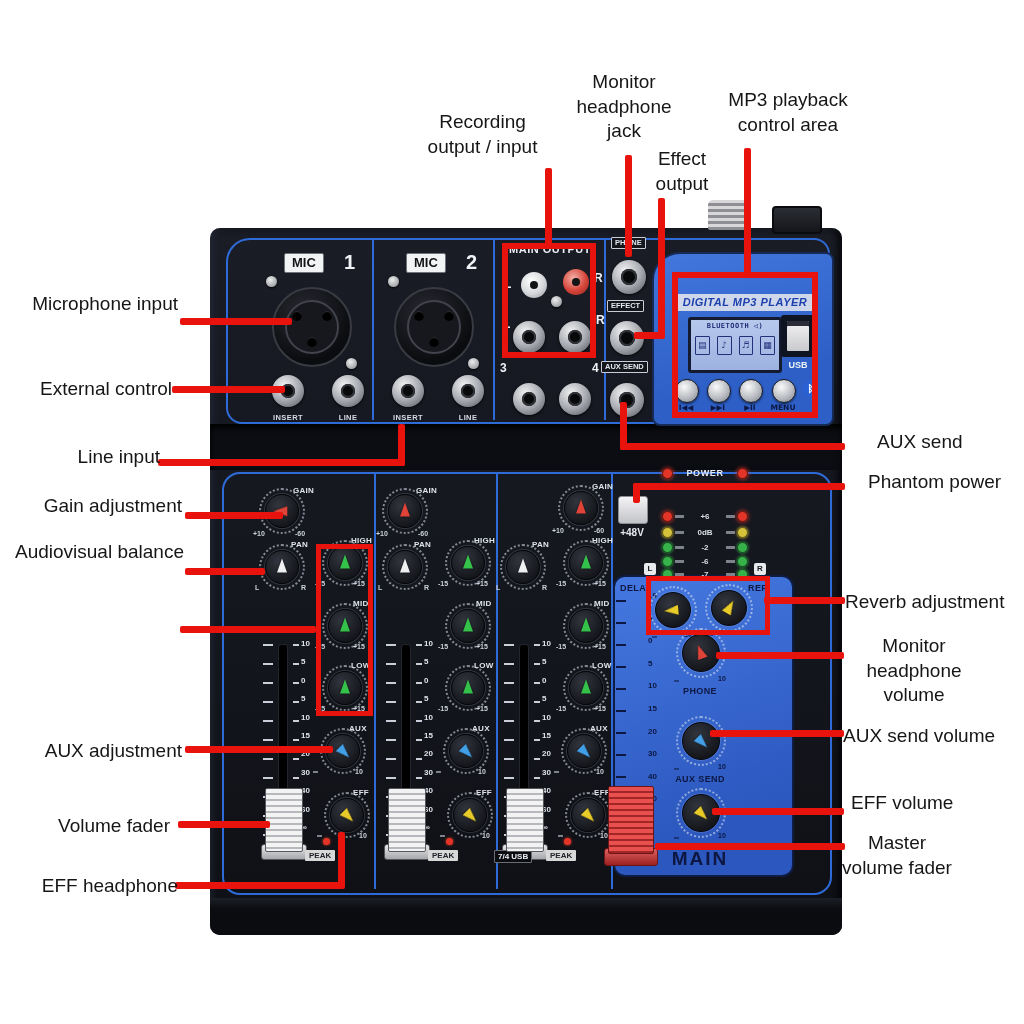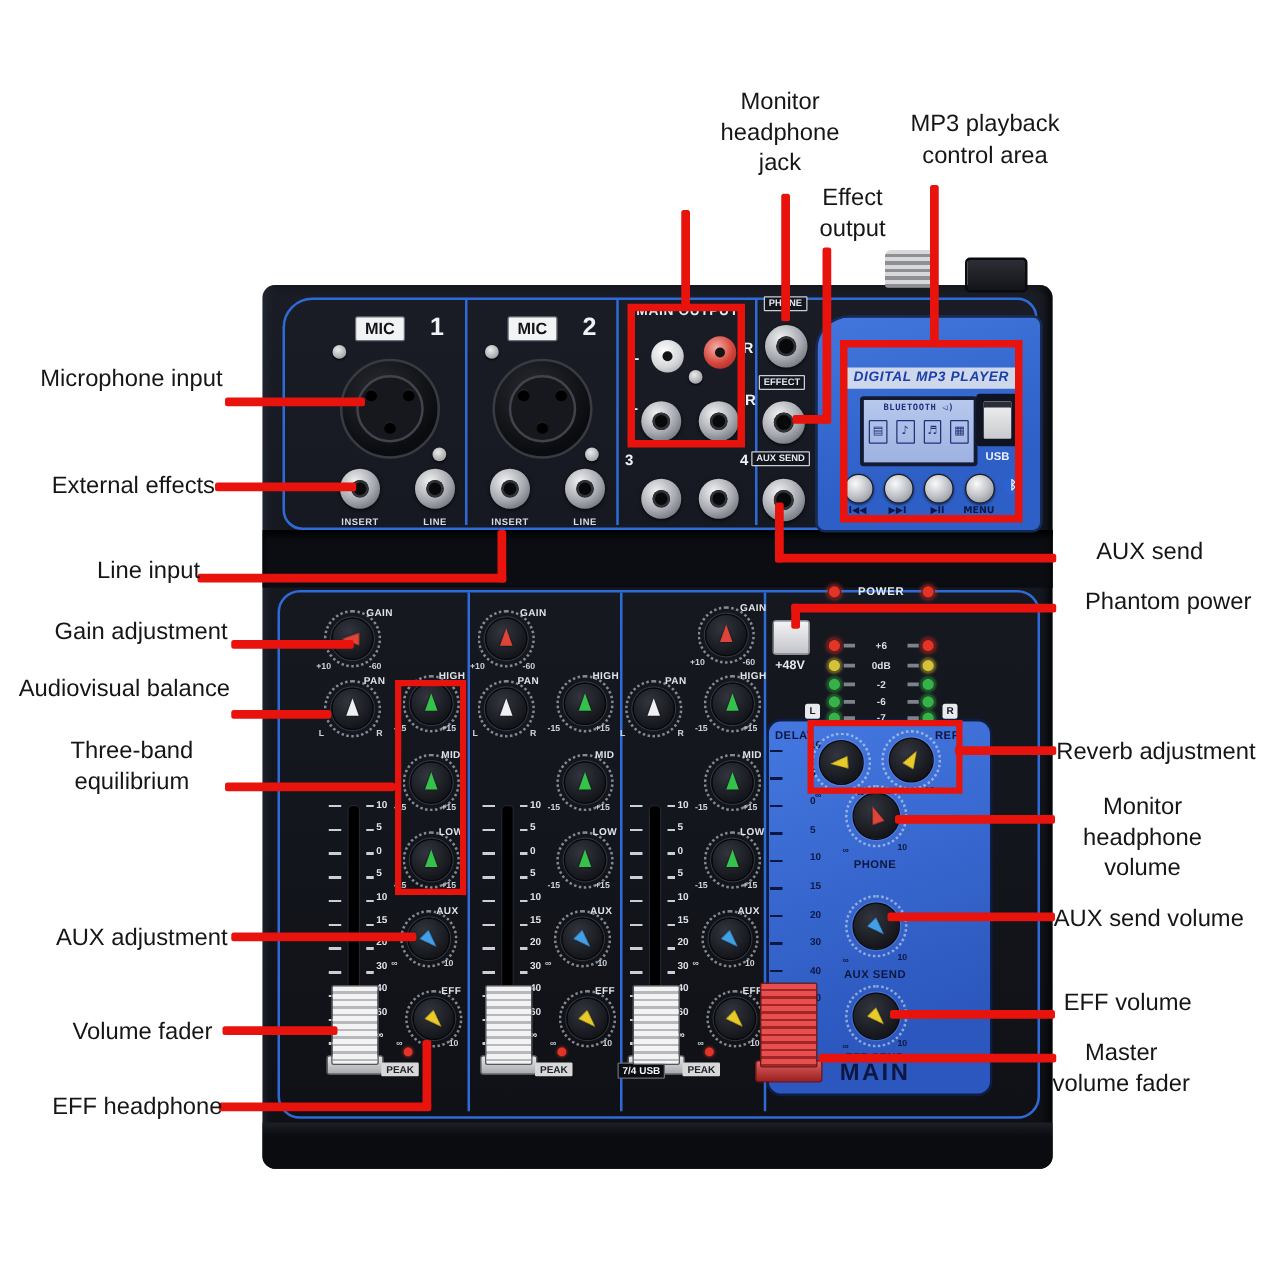--- a/index.html
+++ b/index.html
@@ -583,30 +583,30 @@
   <div class="rl" style="left:620px;top:443px;width:225px;height:7px"></div>
   <div class="rl" style="left:633px;top:483px;width:212px;height:7px"></div>
   <div class="rl" style="left:633px;top:483px;width:7px;height:20px"></div>
   <div class="rl" style="left:764px;top:597px;width:81px;height:7px"></div>
   <div class="rl" style="left:716px;top:652px;width:128px;height:7px"></div>
   <div class="rl" style="left:710px;top:730px;width:134px;height:7px"></div>
   <div class="rl" style="left:712px;top:808px;width:132px;height:7px"></div>
   <div class="rl" style="left:655px;top:843px;width:190px;height:7px"></div>
 
   <div class="lbl r" style="left:10px;top:292px;width:168px">Microphone input</div>
-  <div class="lbl r" style="left:10px;top:377px;width:162px">External effects</div>
+  <div class="lbl r" style="left:10px;top:377px;width:162px">External control</div>
   <div class="lbl r" style="left:10px;top:445px;width:150px">Line input</div>
   <div class="lbl r" style="left:10px;top:494px;width:172px">Gain adjustment</div>
   <div class="lbl r" style="left:2px;top:540px;width:182px">Audiovisual balance</div>
-  <div class="lbl c" style="left:28px;top:589px;width:155px">Three-band
-equilibrium</div>
   <div class="lbl r" style="left:10px;top:739px;width:172px">AUX adjustment</div>
   <div class="lbl r" style="left:10px;top:814px;width:160px">Volume fader</div>
   <div class="lbl r" style="left:10px;top:874px;width:168px">EFF headphone</div>
 
+  <div class="lbl c" style="left:395px;top:110px;width:175px">Recording
+output / input</div>
   <div class="lbl c" style="left:555px;top:70px;width:138px">Monitor
 headphone
 jack</div>
   <div class="lbl c" style="left:632px;top:147px;width:100px">Effect
 output</div>
   <div class="lbl c" style="left:698px;top:88px;width:180px">MP3 playback
 control area</div>
 
   <div class="lbl l" style="left:877px;top:430px;width:120px">AUX send</div>
   <div class="lbl l" style="left:868px;top:470px;width:150px">Phantom power</div>

